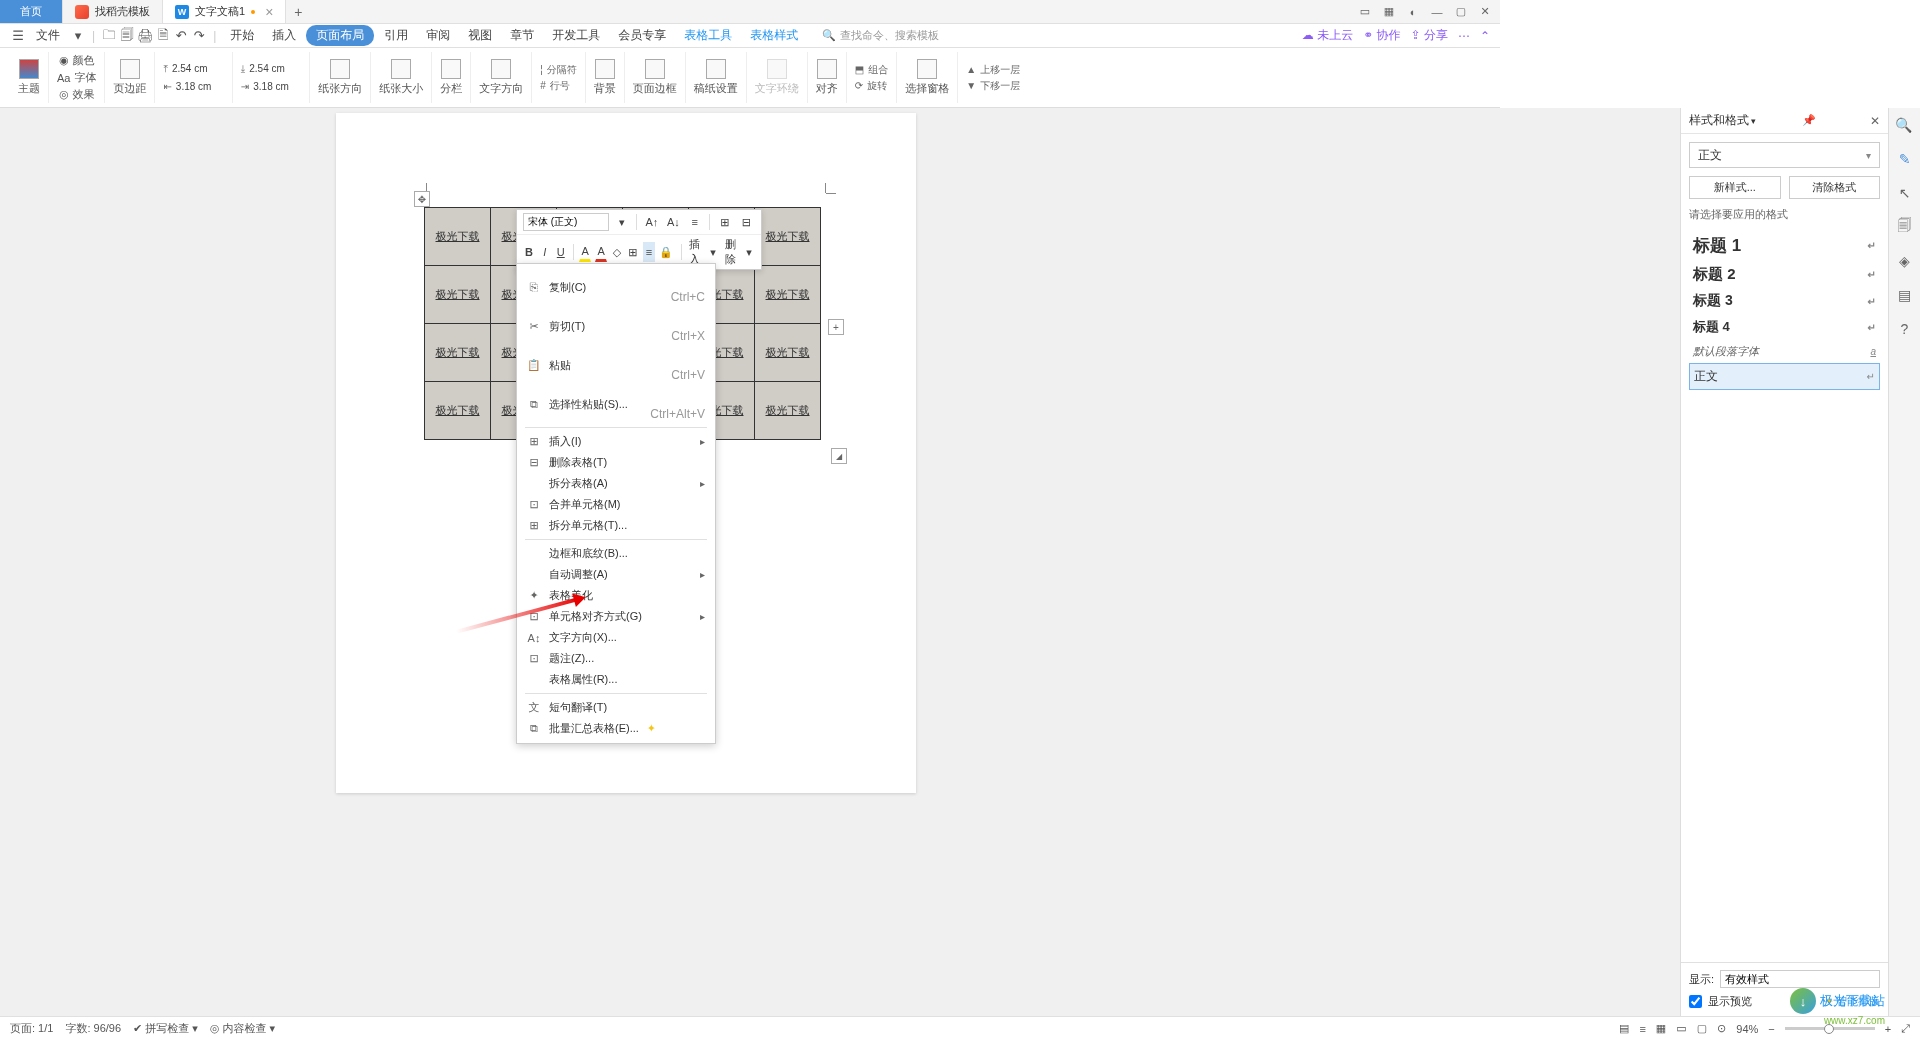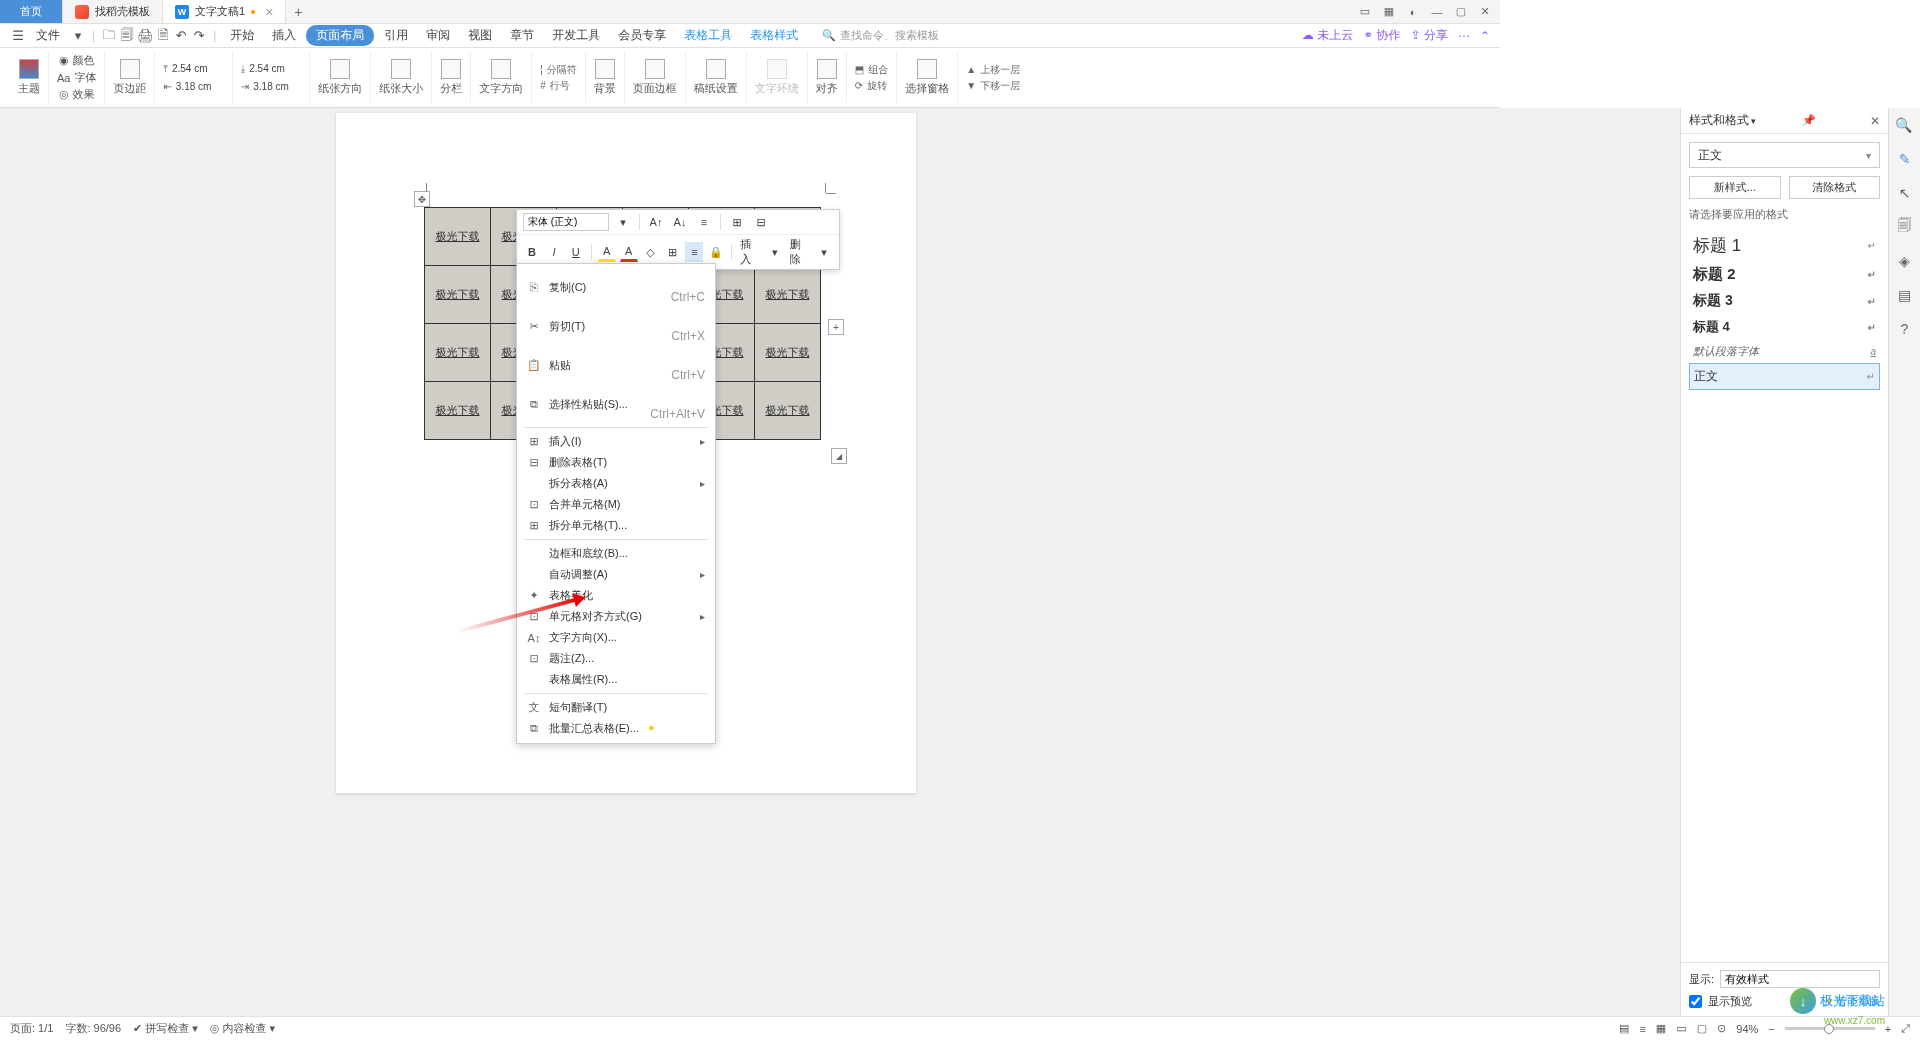--- a/index.html
+++ b/index.html
@@ -41,21 +41,21 @@
 table.doc { border-collapse:collapse; }
 table.doc td { width:66px; height:58px; border:1px solid #333; text-align:center; font-size:11px; background:#d0cdc7; }
 .handle{position:absolute;width:16px;height:16px;border:1px solid #aaa;background:#fff;display:flex;align-items:center;justify-content:center;font-size:10px;color:#666;}
 .corner-marks{position:absolute;border:0;}
 .corner-marks .m{position:absolute;width:16px;height:16px;}
 .corner-marks .m::before,.corner-marks .m::after{content:'';position:absolute;background:#888;}
 .m.tl{top:0;left:0;} .m.tr{top:0;right:0;}
 .m.tl::before{width:10px;height:1px;left:0;top:10px;} .m.tl::after{width:1px;height:10px;left:10px;top:0;}
 .m.tr::before{width:10px;height:1px;right:0;top:10px;} .m.tr::after{width:1px;height:10px;right:10px;top:0;}
 
-.mini-toolbar{position:absolute;left:180px;top:96px;width:324px;background:#fff;border:1px solid #ccc;box-shadow:0 2px 6px rgba(0,0,0,0.15);z-index:5;}
+.mini-toolbar{position:absolute;left:180px;top:96px;width:246px;background:#fff;border:1px solid #ccc;box-shadow:0 2px 6px rgba(0,0,0,0.15);z-index:5;}
 .mt-row{display:flex;align-items:center;padding:2px 6px;gap:4px;}
 .mt-row.top{border-bottom:1px solid #eee;}
 .font-sel{width:86px;height:18px;border:1px solid #ccc;font-size:10px;padding:0 4px;}
 .mt-btn{width:20px;height:20px;display:flex;align-items:center;justify-content:center;font-size:11px;border:1px solid transparent;cursor:pointer;color:#444;}
 .mt-sep{width:1px;height:16px;background:#ddd;margin:0 2px;}
 .mt-txt{font-size:11px;padding:0 2px;}
 
 .ctx-menu{position:absolute;left:180px;top:150px;width:200px;background:#fff;border:1px solid #ccc;box-shadow:0 2px 8px rgba(0,0,0,0.2);z-index:6;padding:4px 0;}
 .ctx-item{display:flex;align-items:center;padding:3px 10px;font-size:11px;color:#333;cursor:pointer;gap:8px;}
 .ctx-icon{width:14px;height:14px;display:flex;align-items:center;justify-content:center;color:#666;font-size:11px;}
@@ -71,21 +71,21 @@
 .rp-header{display:flex;align-items:center;padding:4px 8px;border-bottom:1px solid #e5e5e5;font-size:12px;}
 .rp-header .cls{margin-left:auto;color:#666;cursor:pointer;}
 .rp-header .pin{margin-left:auto;margin-right:8px;color:#888;font-size:11px;}
 .rp-sel{margin:8px;height:26px;border:1px solid #ccc;display:flex;align-items:center;padding:0 8px;font-size:12px;}
 .rp-sel .car{margin-left:auto;color:#888;font-size:10px;}
 .rp-btns{display:flex;gap:8px;padding:0 8px;}
 .rp-btn{flex:1;border:1px solid #ccc;padding:3px 0;text-align:center;font-size:11px;cursor:pointer;}
 .rp-hint{padding:8px;font-size:11px;color:#666;}
 .rp-list{flex:1;overflow:auto;padding:0 8px;}
 .rp-style{display:flex;align-items:center;padding:4px 4px;cursor:pointer;}
-.rp-style.h1{font-size:17px;font-weight:normal;}
+.rp-style.h1{font-size:17px;font-weight:bold;}
 .rp-style.h2{font-size:15px;font-weight:bold;}
 .rp-style.h3{font-size:14px;font-weight:bold;}
 .rp-style.h4{font-size:13px;font-weight:bold;}
 .rp-style.def{font-size:11px;color:#666;font-style:italic;}
 .rp-style.body{font-size:12px;background:#e3effb;border:1px solid #7ab4ec;}
 .ret{margin-left:auto;color:#888;font-size:10px;}
 .rp-bottom{border-top:1px solid #e0e0e0;padding:4px 8px;}
 .rp-show{display:flex;align-items:center;gap:6px;font-size:11px;padding:3px 0;}
 .rp-show input[type=text]{flex:1;border:1px solid #ccc;height:18px;padding:0 4px;font-size:11px;}
 .rp-smart{margin-left:auto;color:#2196f3;display:flex;align-items:center;gap:2px;}

